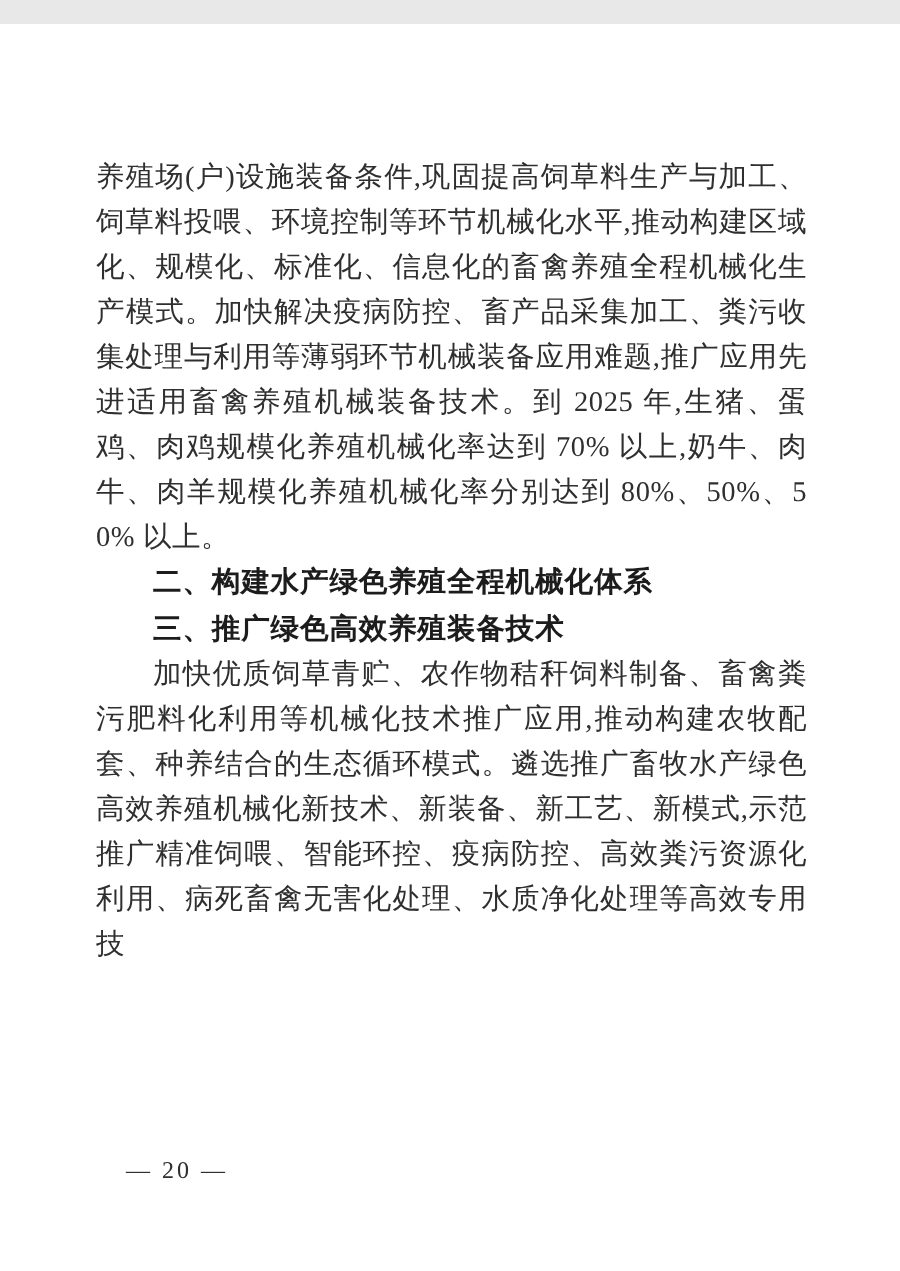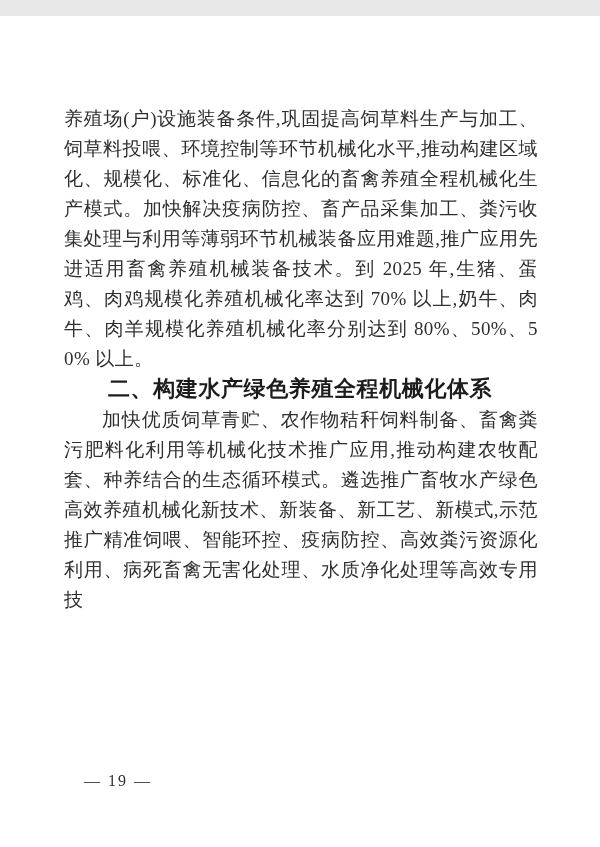--- a/index.html
+++ b/index.html
@@ -31,21 +31,21 @@
     text-justify: inter-character;
     text-indent: 2em;
     letter-spacing: 0.4px;
     word-break: break-all;
   }
   .para.continuation {
     text-indent: 0;
   }
   .heading {
     margin: 0;
-    font-size: 22px;
+    font-size: 19px;
     line-height: 30.5px;
     font-weight: 700;
     color: var(--heading-color, #1c1c1c);
     text-indent: 2em;
     font-family: "Liberation Sans", "DejaVu Sans", sans-serif;
     letter-spacing: 0.6px;
   }
   .page-number {
     position: absolute;
     left: 84px;
@@ -57,16 +57,17 @@
     font-family: "Liberation Serif", "DejaVu Serif", serif;
   }
 </style>
 </head>
 <body>
 
 <div class="page">
   <div class="content">
     <p class="para continuation">养殖场(户)设施装备条件,巩固提高饲草料生产与加工、饲草料投喂、环境控制等环节机械化水平,推动构建区域化、规模化、标准化、信息化的畜禽养殖全程机械化生产模式。加快解决疫病防控、畜产品采集加工、粪污收集处理与利用等薄弱环节机械装备应用难题,推广应用先进适用畜禽养殖机械装备技术。到 2025 年,生猪、蛋鸡、肉鸡规模化养殖机械化率达到 70% 以上,奶牛、肉牛、肉羊规模化养殖机械化率分别达到 80%、50%、50% 以上。</p>
     <h2 class="heading">二、构建水产绿色养殖全程机械化体系</h2>
+    <h2 class="heading">三、推广绿色高效养殖装备技术</h2>
     <p class="para">加快优质饲草青贮、农作物秸秆饲料制备、畜禽粪污肥料化利用等机械化技术推广应用,推动构建农牧配套、种养结合的生态循环模式。遴选推广畜牧水产绿色高效养殖机械化新技术、新装备、新工艺、新模式,示范推广精准饲喂、智能环控、疫病防控、高效粪污资源化利用、病死畜禽无害化处理、水质净化处理等高效专用技</p>
   </div>
-  <div class="page-number">— 19 —</div>
+  <div class="page-number">— 20 —</div>
 </div>
 
 </body></html>

